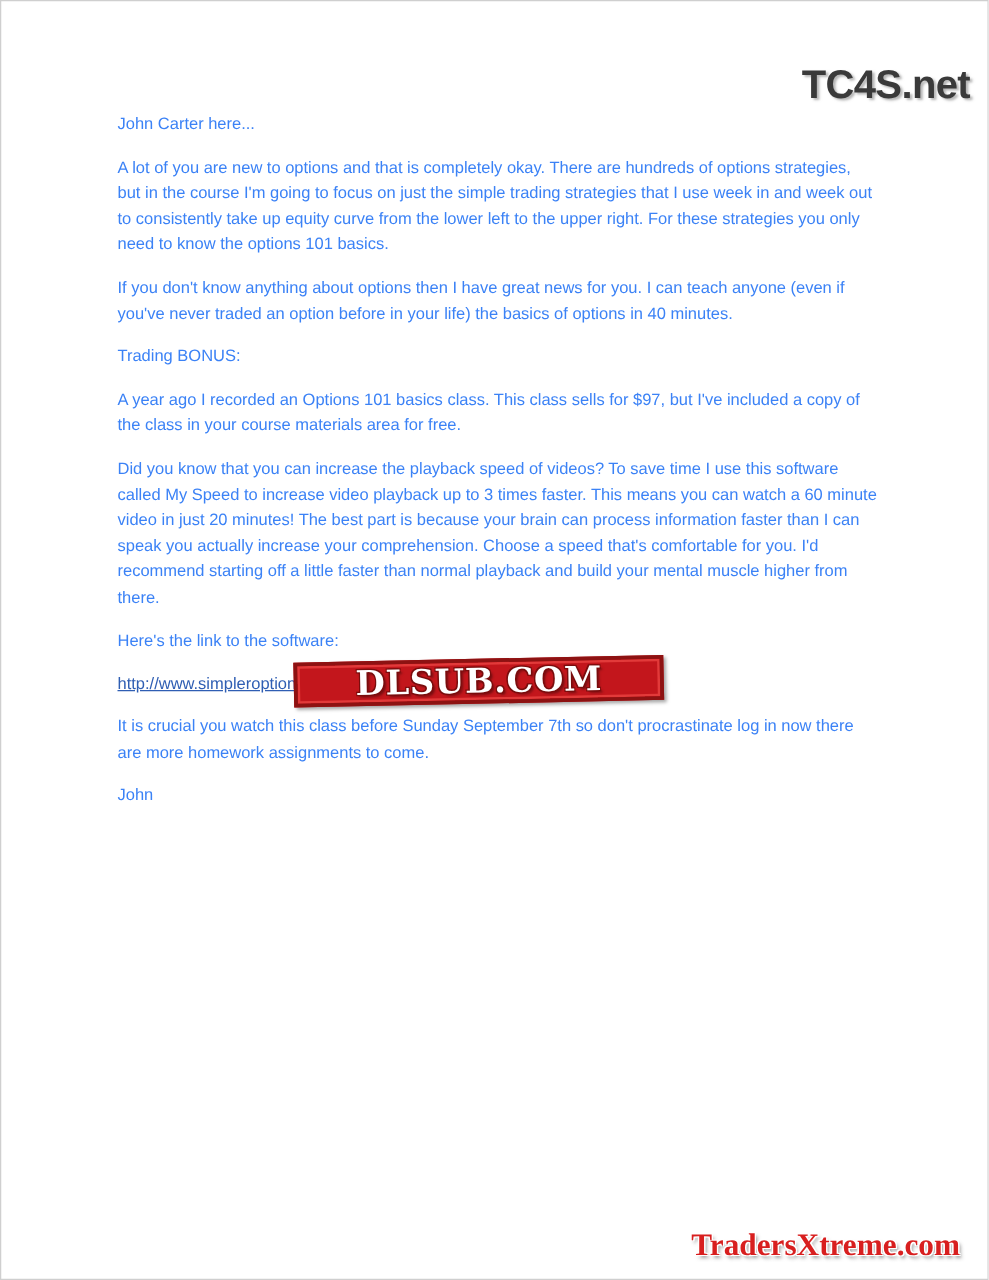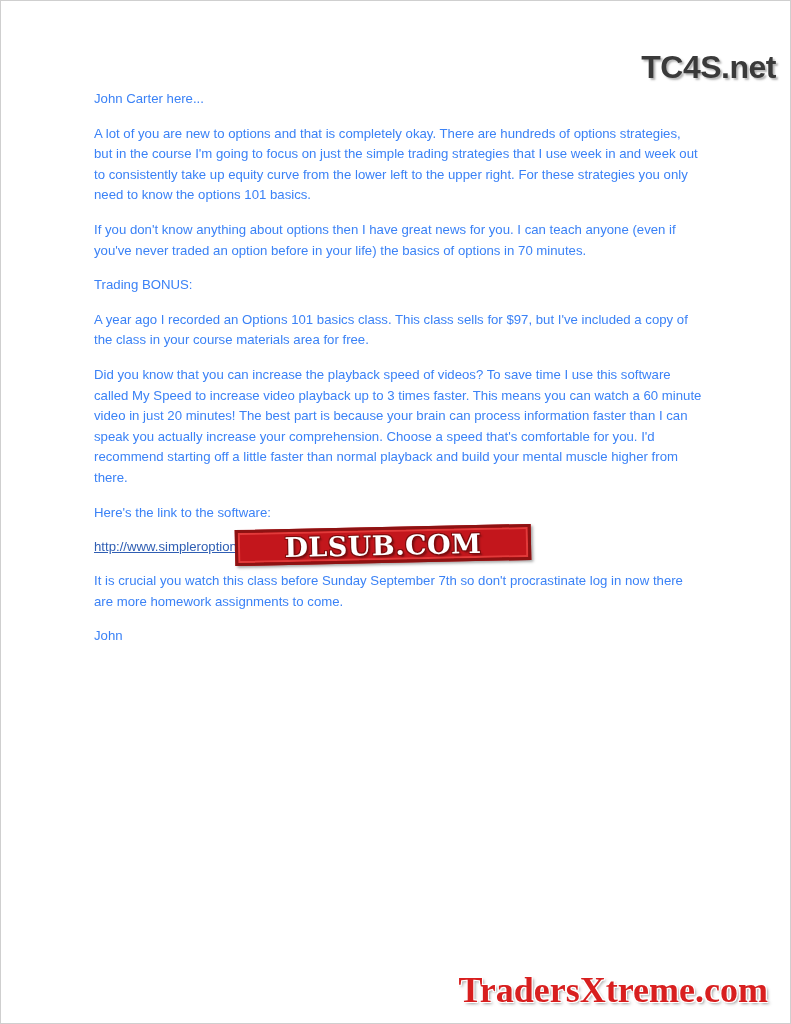--- a/index.html
+++ b/index.html
@@ -89,21 +89,21 @@
        1px -1px 0 #7a0d0d,
       -1px  1px 0 #7a0d0d,
        1px  1px 0 #7a0d0d,
        2px  2px 2px rgba(0,0,0,0.4);
   }
   .watermark-bottom {
     position: absolute;
     bottom: 12px;
     right: 22px;
     font-family: "Liberation Serif", serif;
-    font-size: 36px;
+    font-size: 25px;
     font-weight: bold;
     color: #d81f1f;
     text-shadow:
       -1px -1px 0 #ffffff,
        1px -1px 0 #ffffff,
       -1px  1px 0 #ffffff,
        1px  1px 0 #ffffff,
        2px 2px 3px rgba(60,60,60,0.5);
     letter-spacing: 0px;
   }
@@ -114,21 +114,21 @@
 <div class="page">
 
   <div class="watermark-top">TC4S.net</div>
 
   <div class="body-area">
 
     <p class="para">John Carter here...</p>
 
     <p class="para">A lot of you are new to options and that is completely okay. There are hundreds of options strategies, but in the course I'm going to focus on just the simple trading strategies that I use week in and week out to consistently take up equity curve from the lower left to the upper right. For these strategies you only need to know the options 101 basics.</p>
 
-    <p class="para">If you don't know anything about options then I have great news for you. I can teach anyone (even if you've never traded an option before in your life) the basics of options in 70 minutes.</p>
+    <p class="para">If you don't know anything about options then I have great news for you. I can teach anyone (even if you've never traded an option before in your life) the basics of options in 40 minutes.</p>
 
     <p class="para">Trading BONUS:</p>
 
     <p class="para">A year ago I recorded an Options 101 basics class. This class sells for $97, but I've included a copy of the class in your course materials area for free.</p>
 
     <p class="para">Did you know that you can increase the playback speed of videos? To save time I use this software called My Speed to increase video playback up to 3 times faster. This means you can watch a 60 minute video in just 20 minutes! The best part is because your brain can process information faster than I can speak you actually increase your comprehension. Choose a speed that's comfortable for you. I'd recommend starting off a little faster than normal playback and build your mental muscle higher from there.</p>
 
     <p class="para tight">Here's the link to the software:</p>
 
     <div class="link-line">

